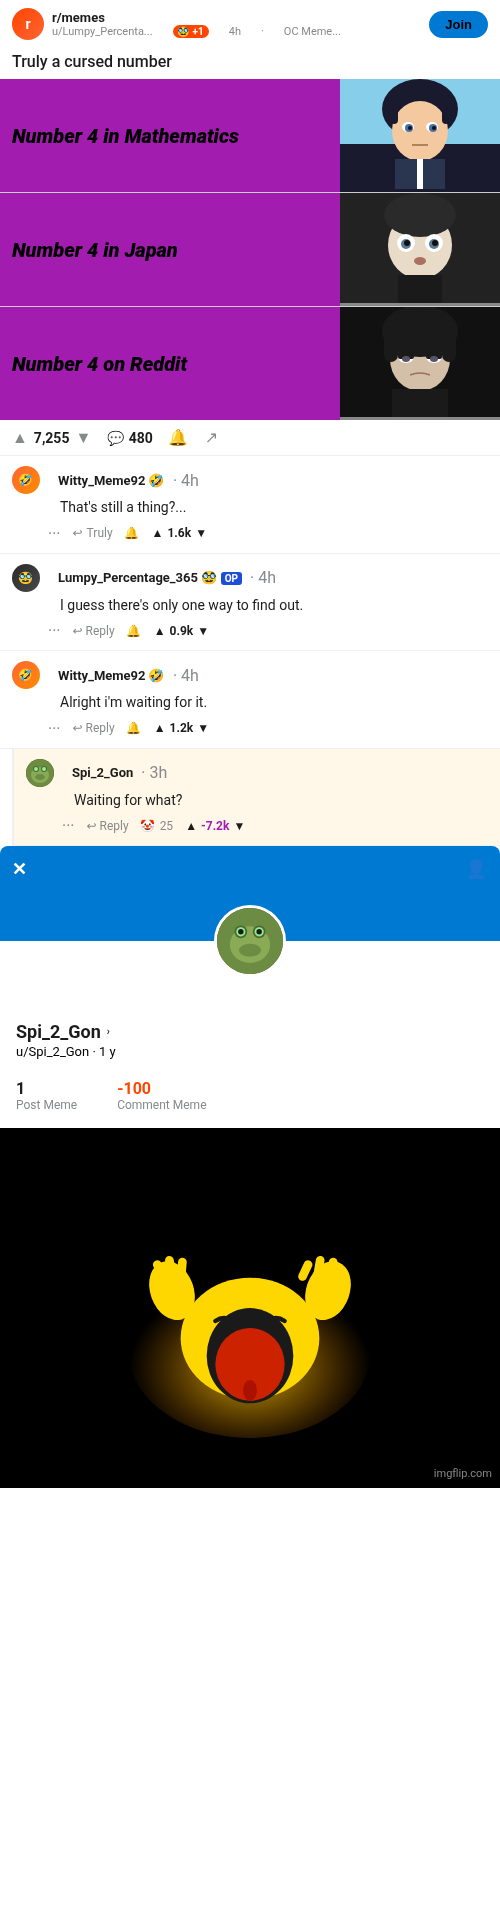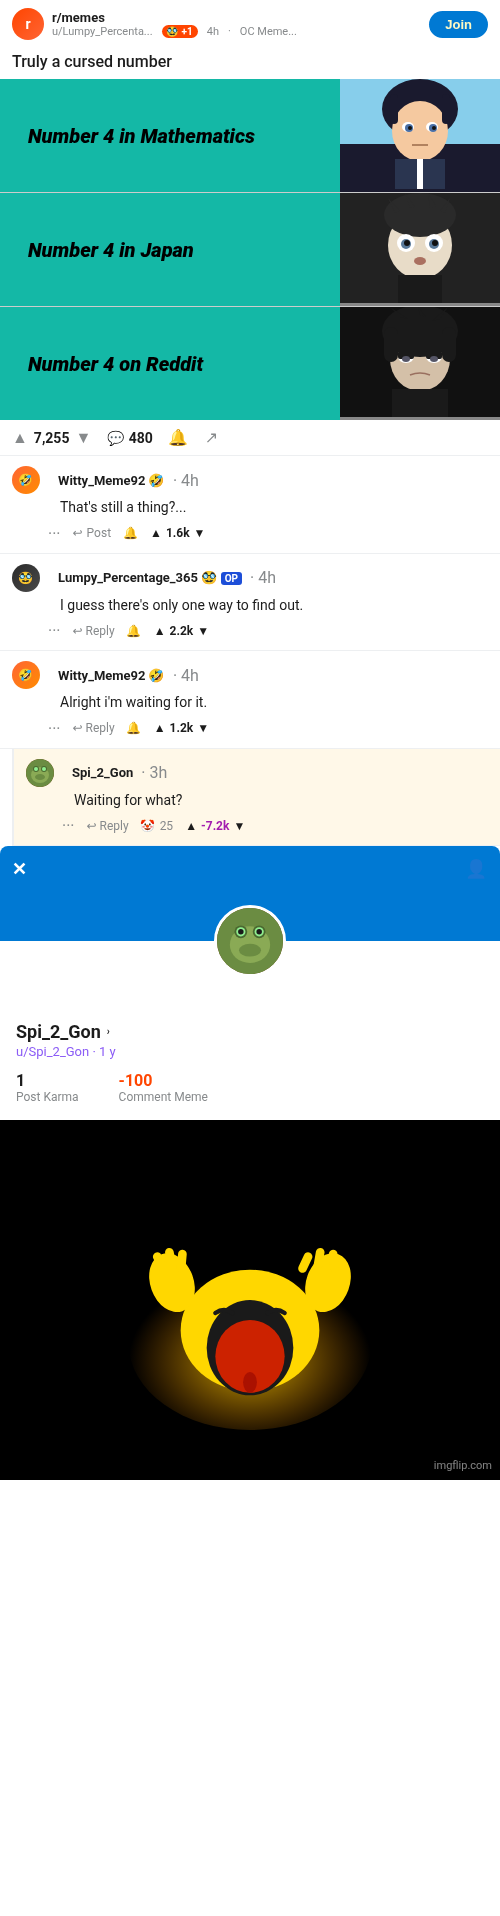--- a/index.html
+++ b/index.html
@@ -43,36 +43,36 @@
     .subreddit-name {
       font-weight: 700;
       font-size: 13px;
       color: #1c1c1c;
     }
     .post-author-line {
       font-size: 11px;
       color: #878a8c;
       display: flex;
       align-items: center;
-      gap: 9px;
+      gap: 20px;
     }
     .author-name {
       color: #878a8c;
     }
     .karma-badge {
       background: #ff4500;
       color: white;
       border-radius: 10px;
       padding: 1px 5px;
       font-size: 10px;
       font-weight: bold;
     }
     .join-btn {
       background: #0079d3;
-      color: #fef9c3;
+      color: #000000;
       border: none;
       border-radius: 20px;
       padding: 6px 16px;
       font-size: 13px;
       font-weight: 700;
       cursor: pointer;
     }
 
     
     .post-title {
@@ -93,24 +93,24 @@
       display: flex;
       align-items: stretch;
       border-bottom: 1px solid #ccc;
       min-height: 100px;
     }
     .meme-row:last-child {
       border-bottom: none;
     }
     .meme-text-col {
       flex: 1;
-      padding: 16px 28px;
-      display: flex;
-      align-items: center;
-      background: #14b8a6;
+      padding: 16px 12px;
+      display: flex;
+      align-items: center;
+      background: #a21caf;
     }
     .meme-text {
       font-size: 20px;
       font-weight: 900;
       font-style: italic;
       color: #000;
       line-height: 1.3;
     }
     .meme-img-col {
       width: 160px;
@@ -302,23 +302,23 @@
     .profile-username {
       font-size: 18px;
       font-weight: 700;
       color: #1c1c1c;
       display: flex;
       align-items: center;
       gap: 6px;
     }
     .profile-handle {
       font-size: 13px;
-      color: #8b5cf6;
+      color: #000000;
       margin-top: 2px;
-      margin-bottom: 12px;
+      margin-bottom: 20px;
     }
     .profile-stats {
       display: flex;
       gap: 40px;
       margin-top: 8px;
     }
     .stat-block {
       display: flex;
       flex-direction: column;
     }
@@ -496,21 +496,21 @@
 
   <div class="comment">
     <div class="comment-header">
       <div class="comment-avatar avatar-orange">🤣</div>
       <span class="comment-user">Witty_Meme92 🤣</span>
       <span class="comment-time">· 4h</span>
     </div>
     <div class="comment-body">That's still a thing?...</div>
     <div class="comment-actions">
       <span class="dots-menu">···</span>
-      <span class="comment-action">↩ <span>Post</span></span>
+      <span class="comment-action">↩ <span>Truly</span></span>
       <span class="comment-action">🔔</span>
       <div class="comment-karma">
         <span>▲</span>
         <span>1.6k</span>
         <span>▼</span>
       </div>
     </div>
   </div>
 
   <div class="comment">
@@ -519,21 +519,21 @@
       <span class="comment-user">Lumpy_Percentage_365 🥸 <span class="op-badge">OP</span></span>
       <span class="comment-time">· 4h</span>
     </div>
     <div class="comment-body">I guess there's only one way to find out.</div>
     <div class="comment-actions">
       <span class="dots-menu">···</span>
       <span class="comment-action">↩ Reply</span>
       <span class="comment-action">🔔</span>
       <div class="comment-karma">
         <span>▲</span>
-        <span>2.2k</span>
+        <span>0.9k</span>
         <span>▼</span>
       </div>
     </div>
   </div>
 
   <div class="comment">
     <div class="comment-header">
       <div class="comment-avatar avatar-orange">🤣</div>
       <span class="comment-user">Witty_Meme92 🤣</span>
       <span class="comment-time">· 4h</span>
@@ -605,21 +605,21 @@
   </div>
   <div class="profile-content">
     <div class="profile-username">
       <span>Spi_2_Gon</span>
       <span class="chevron-icon">›</span>
     </div>
     <div class="profile-handle">u/Spi_2_Gon · 1 y</div>
     <div class="profile-stats">
       <div class="stat-block">
         <span class="stat-value">1</span>
-        <span class="stat-label">Post Karma</span>
+        <span class="stat-label">Post Meme</span>
       </div>
       <div class="stat-block">
         <span class="stat-value stat-negative">-100</span>
         <span class="stat-label">Comment Meme</span>
       </div>
     </div>
   </div>
 </div>
 
 <div class="bottom-image">

